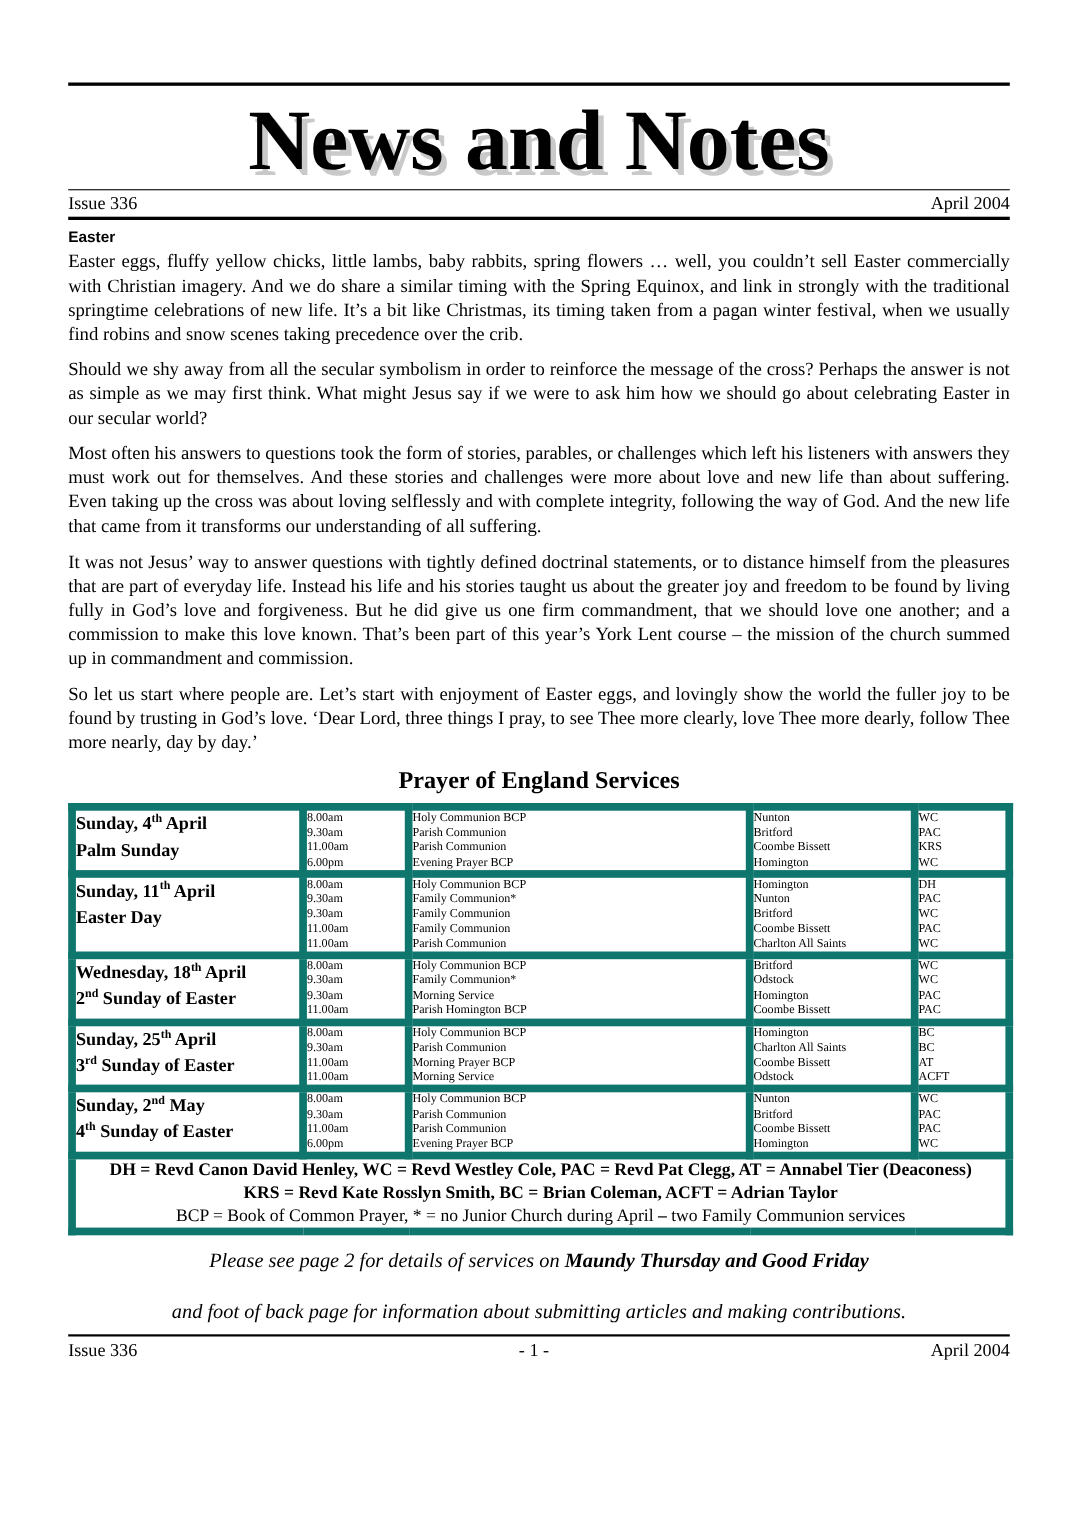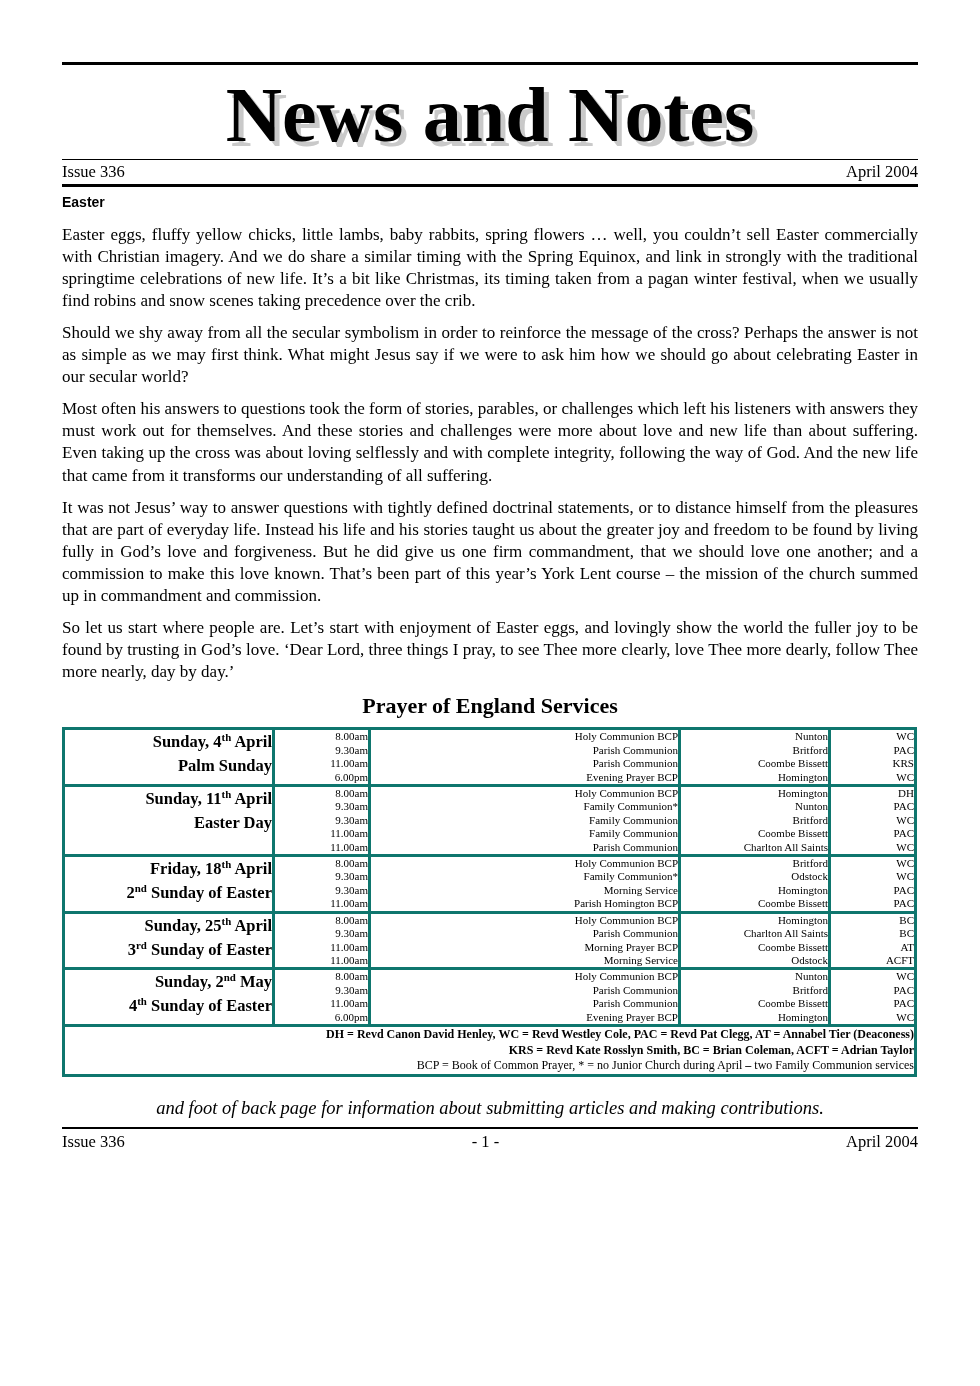--- a/index.html
+++ b/index.html
@@ -11,21 +11,21 @@
     width: 980px;
     height: 1386px;
     font-family: "Liberation Serif", "DejaVu Serif", serif;
     color: #000000;
     position: relative;
     overflow: hidden;
   }
   .page {
     position: absolute;
     left: 62px;
-    top: 0;
+    top: 13px;
     width: 856px;
   }
 
   
   .rule-top {
     margin-top: 62px;
     border-top: 3px solid #000;
   }
   .masthead {
     text-align: center;
@@ -57,21 +57,21 @@
     font-size: 14px;
     margin: 7px 0 1px 0;
     line-height: 1.15;
   }
   p.body {
     font-size: 17px;
     line-height: 1.30;
     text-align: justify;
     margin: 0 0 10px 0;
   }
-  p.body:first-of-type { margin-top: 14px; }
+  p.body:first-of-type { margin-top: 4px; }
   p.byline {
     font-size: 17px;
     font-style: italic;
     margin: 0 0 4px 0;
   }
 
   h3.table-title {
     text-align: center;
     font-weight: bold;
     font-size: 22px;
@@ -79,24 +79,23 @@
   }
 
   
   table.services {
     border-collapse: collapse;
     width: 854px;
     table-layout: fixed;
     border: 2px solid #000;
   }
   table.services td {
-    border: 3px solid #0f766e;
+    border: 7px solid #0f766e;
     vertical-align: top;
     padding: 0;
-    text-align: right;
   }
   .col-date  { width: 210px; }
   .col-time  { width: 96px; }
   .col-serv  { width: 310px; }
   .col-loc   { width: 150px; }
   .col-init  { width: 86px; }
 
   .cell-date {
     font-weight: bold;
     font-size: 16.5px;
@@ -111,21 +110,21 @@
   }
   .stack div { white-space: nowrap; }
   sup { font-size: 0.66em; vertical-align: super; line-height: 0; }
 
   td.legend {
     border-top: 2px solid #000;
     text-align: center;
     padding: 4px 6px 5px 6px;
   }
   .legend-line {
-    font-size: 12px;
+    font-size: 16px;
     line-height: 1.30;
   }
   .legend-line.bold { font-weight: bold; }
 
   
   .notes {
     text-align: center;
     margin-top: 11px;
   }
   .notes .n1 {
@@ -245,21 +244,21 @@
         <td class="stack">
             <div>DH</div>
             <div>PAC</div>
             <div>WC</div>
             <div>PAC</div>
             <div>WC</div>
           </td>
       </tr>
       <tr>
         <td class="cell-date">
-          <div><span>Friday,  18</span><sup>th</sup><span> April</span></div>
+          <div><span>Wednesday,  18</span><sup>th</sup><span> April</span></div>
           <div><span>2</span><sup>nd</sup><span> Sunday of Easter</span></div>
         </td>
         <td class="stack">
             <div>8.00am</div>
             <div>9.30am</div>
             <div>9.30am</div>
             <div>11.00am</div>
           </td>
         <td class="stack">
             <div>Holy Communion BCP</div>
@@ -344,20 +343,21 @@
         <td class="legend" colspan="5">
           <div class="legend-line bold">DH = Revd Canon David Henley, WC = Revd Westley Cole, PAC = Revd Pat Clegg, AT = Annabel Tier (Deaconess)</div>
           <div class="legend-line bold">KRS = Revd Kate Rosslyn Smith, BC = Brian Coleman, ACFT = Adrian Taylor</div>
           <div class="legend-line"><span>BCP = Book of Common Prayer, * = no Junior Church during April </span><b>–</b><span> two Family Communion services</span></div>
         </td>
       </tr>
     </tbody>
   </table>
 
   <div class="notes">
+    <div class="n1"><span>Please see page 2 for details of services on </span><b>Maundy Thursday and Good Friday</b></div>
     <div class="n2">and foot of back page for information about submitting articles and making contributions.</div>
   </div>
 
   <div class="footer-bar">
     <span>Issue 336</span>
     <span class="center">- 1 -</span>
     <span>April 2004</span>
   </div>
 
 </div>

